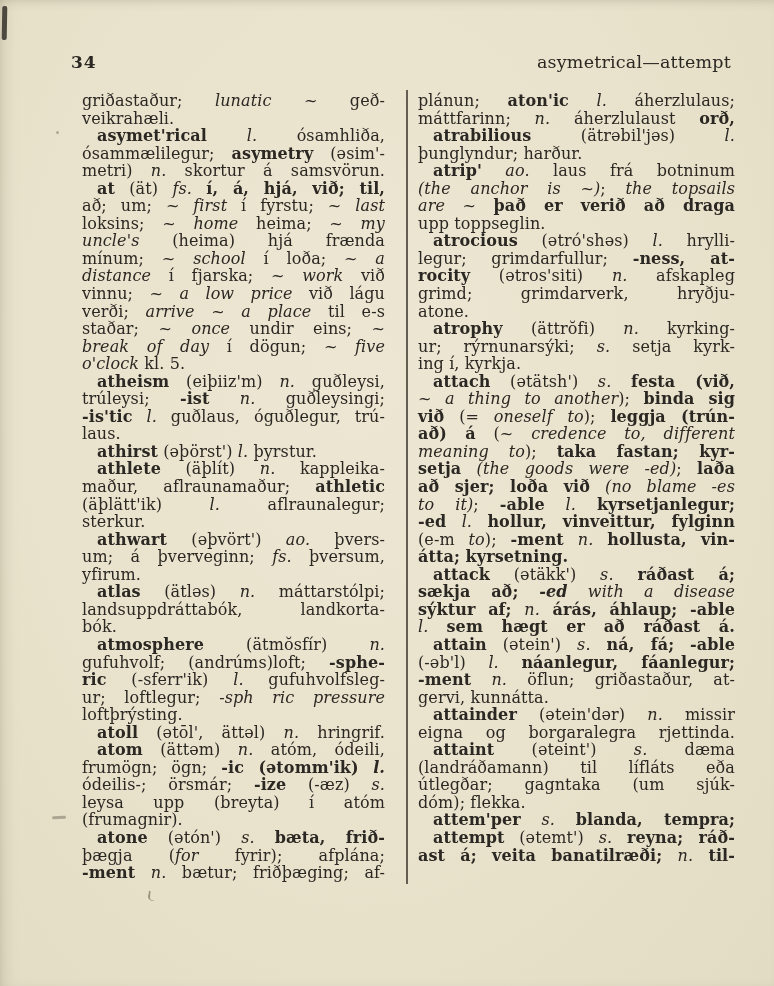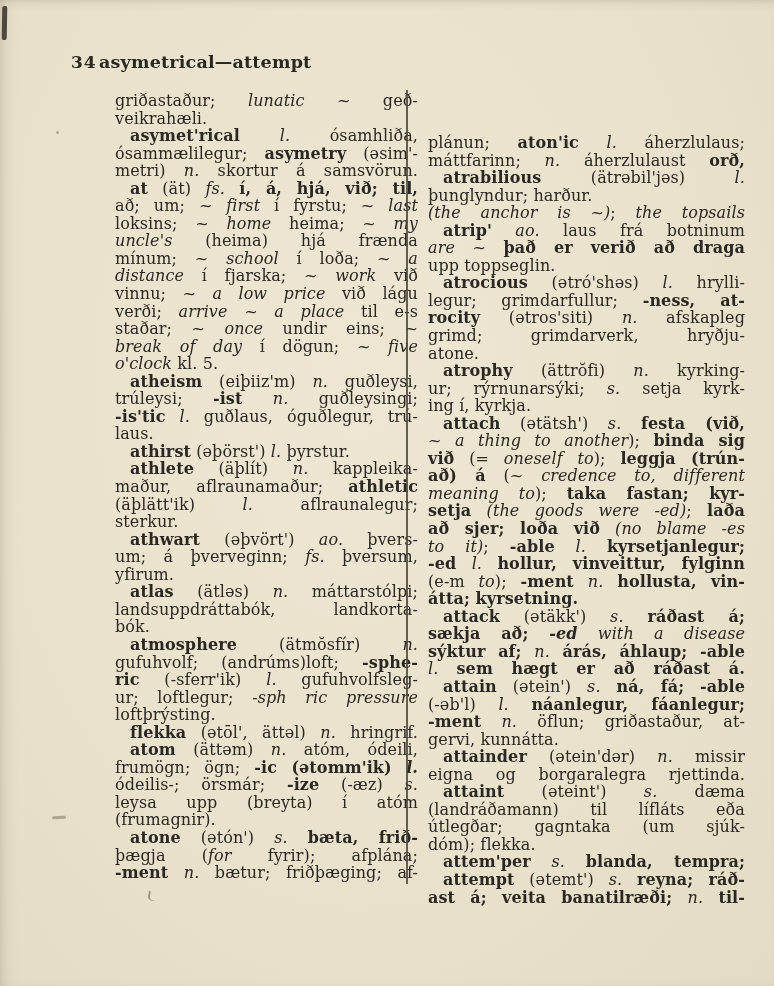--- a/index.html
+++ b/index.html
@@ -19,27 +19,27 @@
     color:var(--ink);
     background:radial-gradient(ellipse at 46% 38%, #ece6d3 0%, var(--paper) 52%, #e2dcc4 100%);
     box-shadow:inset 10px 0 18px -12px rgba(50,40,20,.25), inset 0 8px 14px -10px rgba(50,40,20,.2);
   }
   .pagenum{
     position:absolute;left:71px;top:52px;
     font-size:17px;font-weight:bold;letter-spacing:1px;
   }
   .runhead{
     position:absolute;left:99px;top:52px;width:632px;
-    text-align:left;font-size:17.5px;font-weight:bold;letter-spacing:.2px;
+    text-align:right;font-size:17.5px;font-weight:normal;letter-spacing:.2px;
   }
   .col{
     position:absolute;top:92px;
   }
-  .col.left{left:115px;width:303px;}
-  .col.right{left:428px;width:317px;margin-top:42px;}
+  .col.left{left:82px;width:303px;}
+  .col.right{left:418px;width:317px;}
   .divider{
     position:absolute;left:406px;top:90px;width:2px;height:794px;
     background:var(--rule);opacity:.85;
   }
   .line{
     height:17.55px;line-height:17.55px;font-size:16px;
     text-align:justify;text-align-last:justify;
     overflow:visible;white-space:normal;
     letter-spacing:.1px;
   }
@@ -110,38 +110,38 @@
       <div class="line"><span class="n">um; á þverveginn; </span><span class="i">fs.</span><span class="n"> þversum,</span></div>
       <div class="line end"><span class="n">yfirum.</span></div>
       <div class="line ind"><span class="b">atlas</span><span class="n"> (ätləs) </span><span class="i">n.</span><span class="n"> máttarstólpi;</span></div>
       <div class="line"><span class="n">landsuppdráttabók, landkorta-</span></div>
       <div class="line end"><span class="n">bók.</span></div>
       <div class="line ind"><span class="b">atmosphere</span><span class="n"> (ätmŏsfír) </span><span class="i">n.</span></div>
       <div class="line"><span class="n">gufuhvolf; (andrúms)loft; </span><span class="b">-sphe-</span></div>
       <div class="line"><span class="b">ric</span><span class="n"> (-sferr'ik) </span><span class="i">l.</span><span class="n"> gufuhvolfsleg-</span></div>
       <div class="line"><span class="n">ur; loftlegur; </span><span class="i">-sph ric pressure</span></div>
       <div class="line end"><span class="n">loftþrýsting.</span></div>
-      <div class="line ind"><span class="b">flekka</span><span class="n"> (ətōl', ättəl) </span><span class="i">n.</span><span class="n"> hringrif.</span></div>
+      <div class="line ind"><span class="b">atoll</span><span class="n"> (ətōl', ättəl) </span><span class="i">n.</span><span class="n"> hringrif.</span></div>
       <div class="line ind"><span class="b">atom</span><span class="n"> (ättəm) </span><span class="i">n.</span><span class="n"> atóm, ódeili,</span></div>
       <div class="line"><span class="n">frumögn; ögn; </span><span class="b">-ic</span><span class="b"> (ətomm'ik) </span><span class="bi">l.</span></div>
       <div class="line"><span class="n">ódeilis-; örsmár; </span><span class="b">-ize</span><span class="n"> (-æz) </span><span class="i">s.</span></div>
       <div class="line"><span class="n">leysa upp (breyta) í atóm</span></div>
       <div class="line end"><span class="n">(frumagnir).</span></div>
       <div class="line ind"><span class="b">atone</span><span class="n"> (ətón') </span><span class="i">s.</span><span class="n"> </span><span class="b">bæta, frið-</span></div>
       <div class="line"><span class="n">þægja (</span><span class="i">for</span><span class="n"> fyrir); afplána;</span></div>
       <div class="line"><span class="b">-ment</span><span class="n"> </span><span class="i">n.</span><span class="n"> bætur; friðþæging; af-</span></div>
     </div>
   <div class="divider"></div>
   <div class="col right" id="col-right">
       <div class="line"><span class="n">plánun; </span><span class="b">aton'ic</span><span class="n"> </span><span class="i">l.</span><span class="n"> áherzlulaus;</span></div>
       <div class="line"><span class="n">máttfarinn; </span><span class="i">n.</span><span class="n"> áherzlulaust </span><span class="b">orð,</span></div>
       <div class="line ind"><span class="b">atrabilious</span><span class="n"> (ätrəbil'jəs) </span><span class="i">l.</span></div>
       <div class="line end"><span class="n">þunglyndur; harður.</span></div>
+      <div class="line ind"><span class="b">atrip'</span><span class="n"> </span><span class="i">ao.</span><span class="n"> laus frá botninum</span></div>
       <div class="line"><span class="i">(the anchor is ~)</span><span class="n">; </span><span class="i">the topsails</span></div>
-      <div class="line ind"><span class="b">atrip'</span><span class="n"> </span><span class="i">ao.</span><span class="n"> laus frá botninum</span></div>
       <div class="line"><span class="i">are</span><span class="n"> ~ </span><span class="b">það er verið að draga</span></div>
       <div class="line end"><span class="n">upp toppseglin.</span></div>
       <div class="line ind"><span class="b">atrocious</span><span class="n"> (ətró'shəs) </span><span class="i">l.</span><span class="n"> hrylli-</span></div>
       <div class="line"><span class="n">legur; grimdarfullur; </span><span class="b">-ness, at-</span></div>
       <div class="line"><span class="b">rocity</span><span class="n"> (ətros'siti) </span><span class="i">n.</span><span class="n"> afskapleg</span></div>
       <div class="line"><span class="n">grimd; grimdarverk, hryðju-</span></div>
       <div class="line end"><span class="n">atone.</span></div>
       <div class="line ind"><span class="b">atrophy</span><span class="n"> (ättrŏfi) </span><span class="i">n.</span><span class="n"> kyrking-</span></div>
       <div class="line"><span class="n">ur; rýrnunarsýki; </span><span class="i">s.</span><span class="n"> setja kyrk-</span></div>
       <div class="line end"><span class="n">ing í, kyrkja.</span></div>

